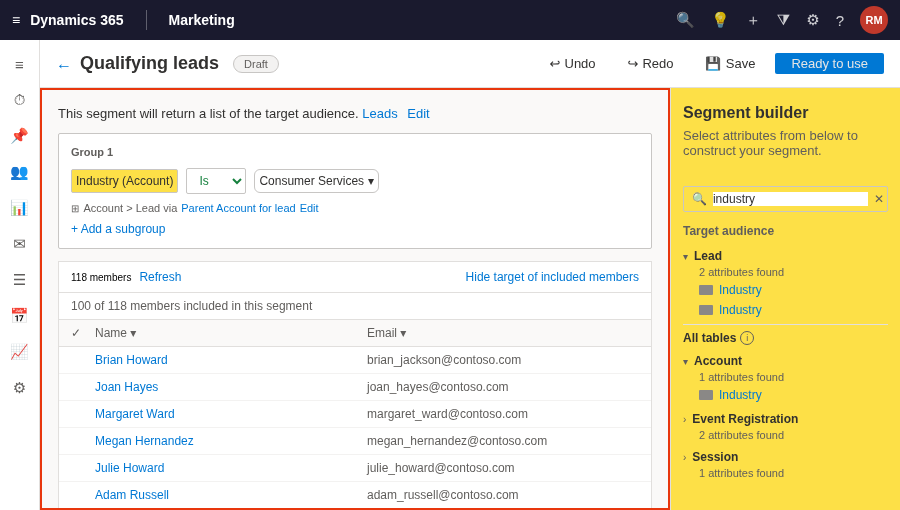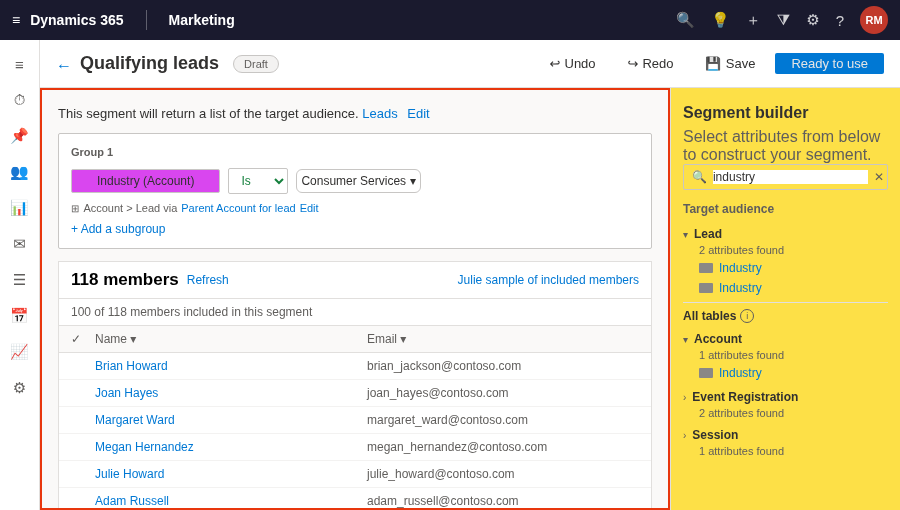--- a/index.html
+++ b/index.html
@@ -178,24 +178,24 @@
       font-weight: 600;
       margin-bottom: 10px;
     }
     .filter-row {
       display: flex;
       align-items: center;
       gap: 8px;
       margin-bottom: 8px;
     }
     .filter-field {
-      background: #d946ef;
+      background: #fde047;
       border: 1px solid #c8c6c4;
       border-radius: 2px;
-      padding: 4px 25px;
+      padding: 4px 4px;
       font-size: 12px;
       color: #323130;
     }
     .filter-operator {
       border: 1px solid #c8c6c4;
       border-radius: 2px;
       padding: 4px 8px;
       font-size: 12px;
       color: #15803d;
       background: white;
@@ -236,22 +236,22 @@
       border: 1px solid #e1dfdd;
     }
     .members-header {
       display: flex;
       align-items: center;
       padding: 8px 12px;
       border-bottom: 1px solid #e1dfdd;
       gap: 8px;
     }
     .members-count {
-      font-weight: 700;
-      font-size: 17px;
+      font-weight: 400;
+      font-size: 10px;
     }
     .members-refresh {
       color: #0078d4;
       cursor: pointer;
       font-size: 12px;
     }
     .members-hide {
       margin-left: auto;
       color: #0078d4;
       cursor: pointer;
@@ -292,23 +292,23 @@
       overflow-y: auto;
       padding: 16px 12px;
     }
     .panel-title {
       font-size: 16px;
       font-weight: 600;
       color: #323130;
       margin-bottom: 6px;
     }
     .panel-desc {
-      font-size: 16px;
-      color: #605e5c;
-      margin-bottom: 0;
+      font-size: 13px;
+      color: #605e5c;
+      margin-bottom: 28px;
     }
     .search-box {
       border: 1px solid #c8c6c4;
       border-radius: 2px;
       padding: 5px 8px;
       display: flex;
       align-items: center;
       gap: 6px;
       margin-bottom: 12px;
     }
@@ -467,21 +467,21 @@
           </div>
           <div class="add-subgroup">
             <span>+ Add a subgroup</span>
           </div>
         </div>
 
         <div class="members-section">
           <div class="members-header">
             <span class="members-count">118 members</span>
             <a class="members-refresh">Refresh</a>
-            <a class="members-hide">Julie sample of included members</a>
+            <a class="members-hide">Hide target of included members</a>
           </div>
           <div class="members-info">100 of 118 members included in this segment</div>
           <div class="table-header">
             <div class="col-check">✓</div>
             <div class="col-name">
               <span>Name</span> ▾
             </div>
             <div class="col-email">
               <span>Email</span> ▾
             </div>

